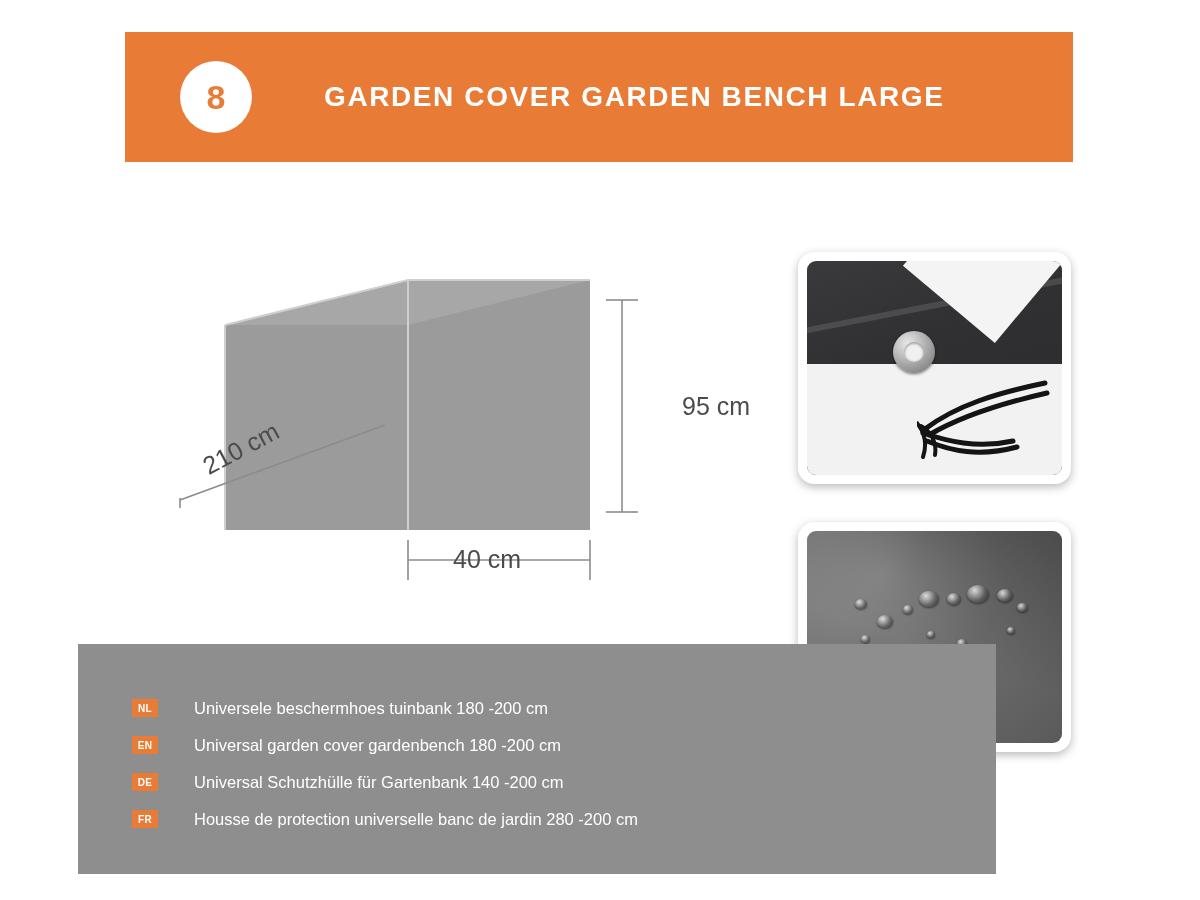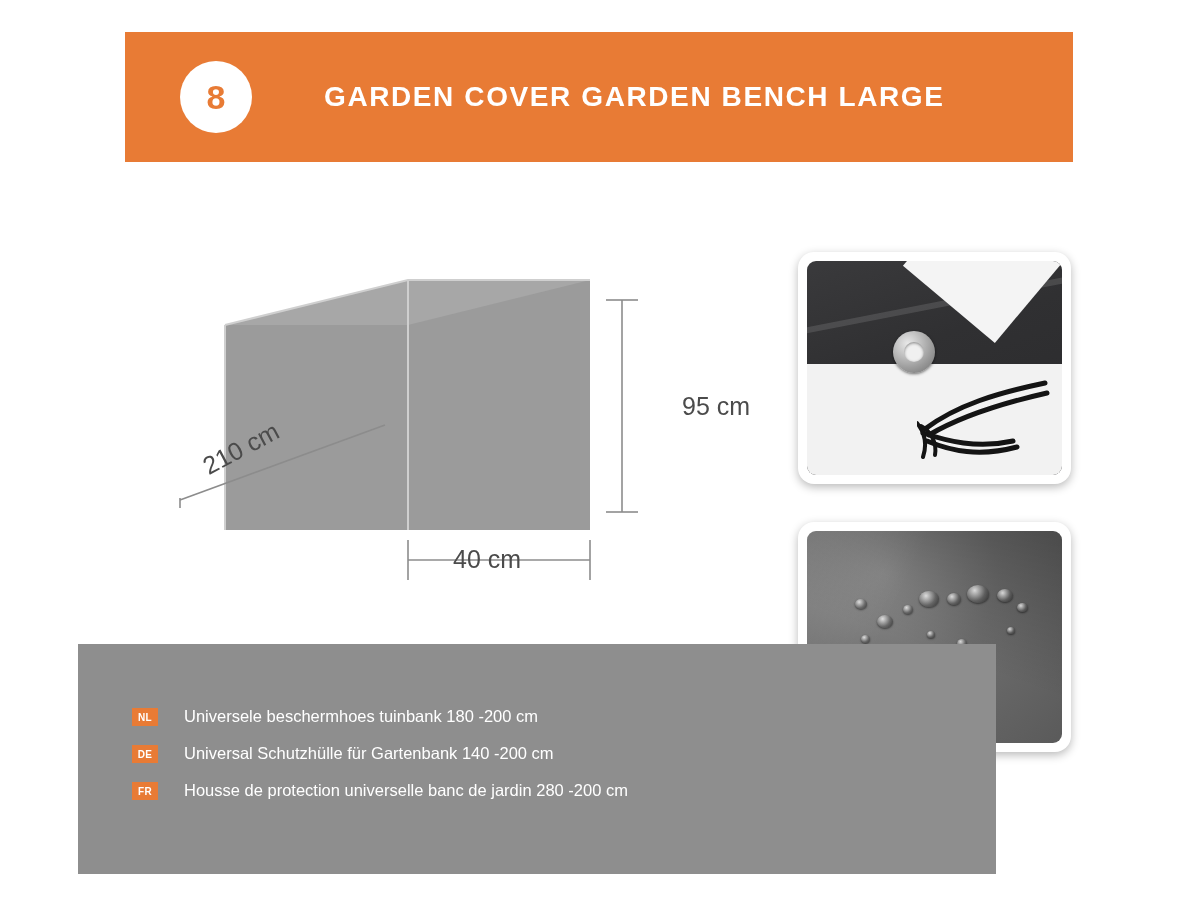--- a/index.html
+++ b/index.html
@@ -213,39 +213,39 @@
     background: #8e8e8e;
   }
   .lang-list {
     position: absolute;
     left: 132px;
     top: 690px;
     width: 640px;
   }
   .lang-row {
     display: flex;
-    align-items: flex-end;
+    align-items: center;
     height: 36px;
     margin-bottom: 1px;
   }
   .lang-tag {
     width: 26px;
     height: 18px;
     background: #e87b35;
     color: #ffffff;
     font-size: 10px;
     font-weight: bold;
     display: flex;
     align-items: center;
     justify-content: center;
     flex: 0 0 auto;
     letter-spacing: 0.3px;
   }
   .lang-text {
-    margin-left: 26px;
+    margin-left: 36px;
     color: #ffffff;
     font-size: 16.5px;
     white-space: nowrap;
   }
 </style>
 </head>
 <body>
 
 <div class="page">
 
@@ -327,20 +327,24 @@
   </div>
 
   <div class="footer-panel"></div>
 
   <div class="lang-list">
     <div class="lang-row">
       <div class="lang-tag">NL</div>
       <div class="lang-text">Universele beschermhoes tuinbank 180 -200 cm</div>
     </div>
     <div class="lang-row">
+      <div class="lang-tag">EN</div>
+      <div class="lang-text">Universal garden cover gardenbench 180 -200 cm</div>
+    </div>
+    <div class="lang-row">
       <div class="lang-tag">DE</div>
       <div class="lang-text">Universal Schutzhülle für Gartenbank 140 -200 cm</div>
     </div>
     <div class="lang-row">
       <div class="lang-tag">FR</div>
       <div class="lang-text">Housse de protection universelle banc de jardin 280 -200 cm</div>
     </div>
   </div>
 
 </div>

